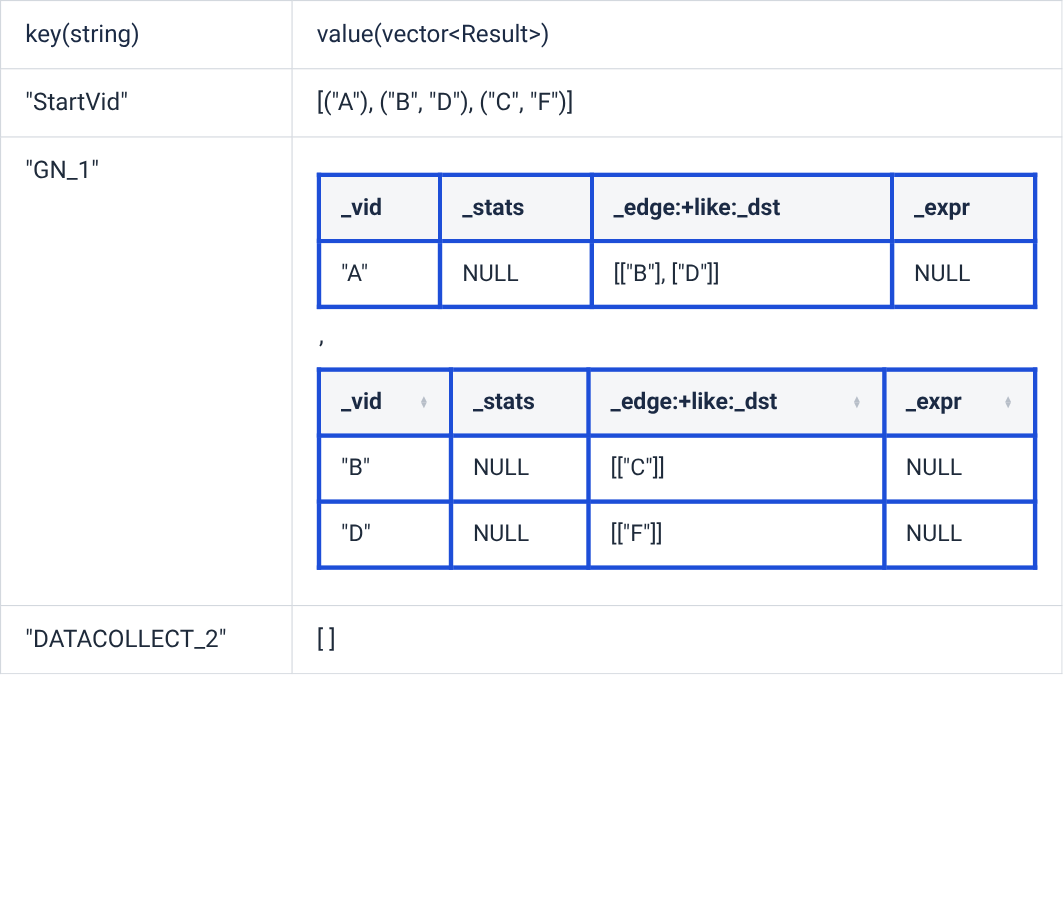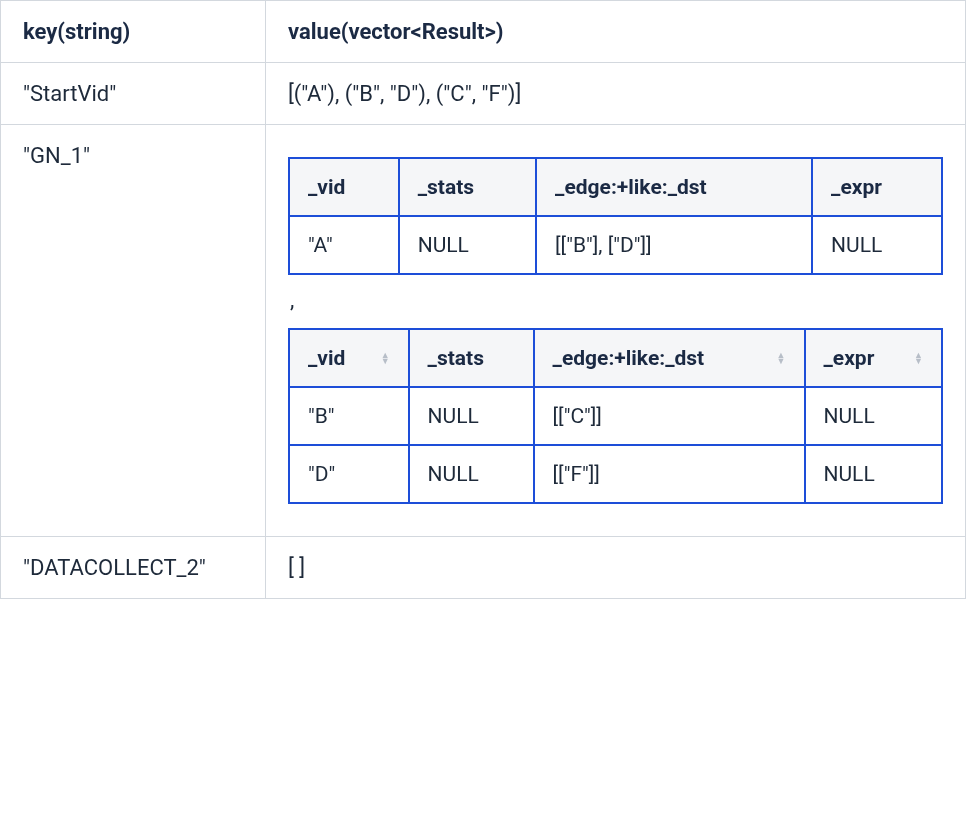--- a/index.html
+++ b/index.html
@@ -17,32 +17,32 @@
     }
     .outer-table > tbody > tr > td,
     .outer-table > thead > tr > th {
       border: 1px solid #d3d8de;
       padding: 18px 22px;
       text-align: left;
       vertical-align: top;
       font-size: 22px;
     }
     .outer-table > thead > tr > th {
-      font-weight: 700;
+      font-weight: 400;
       background: #fff;
       color: #1b2a44;
     }
     .key-col { width: 265px; }
     .inner-table {
       border-collapse: collapse;
       width: 100%;
       margin: 10px 0;
     }
     .inner-table th, .inner-table td {
-      border: 2px solid #1d4ed8;
+      border: 4px solid #1d4ed8;
       padding: 16px 18px;
       text-align: left;
       font-size: 21px;
       color: #1e2a3a;
     }
     .inner-table th {
       background: #f5f6f8;
       font-weight: 700;
       color: #1b2a44;
       position: relative;

